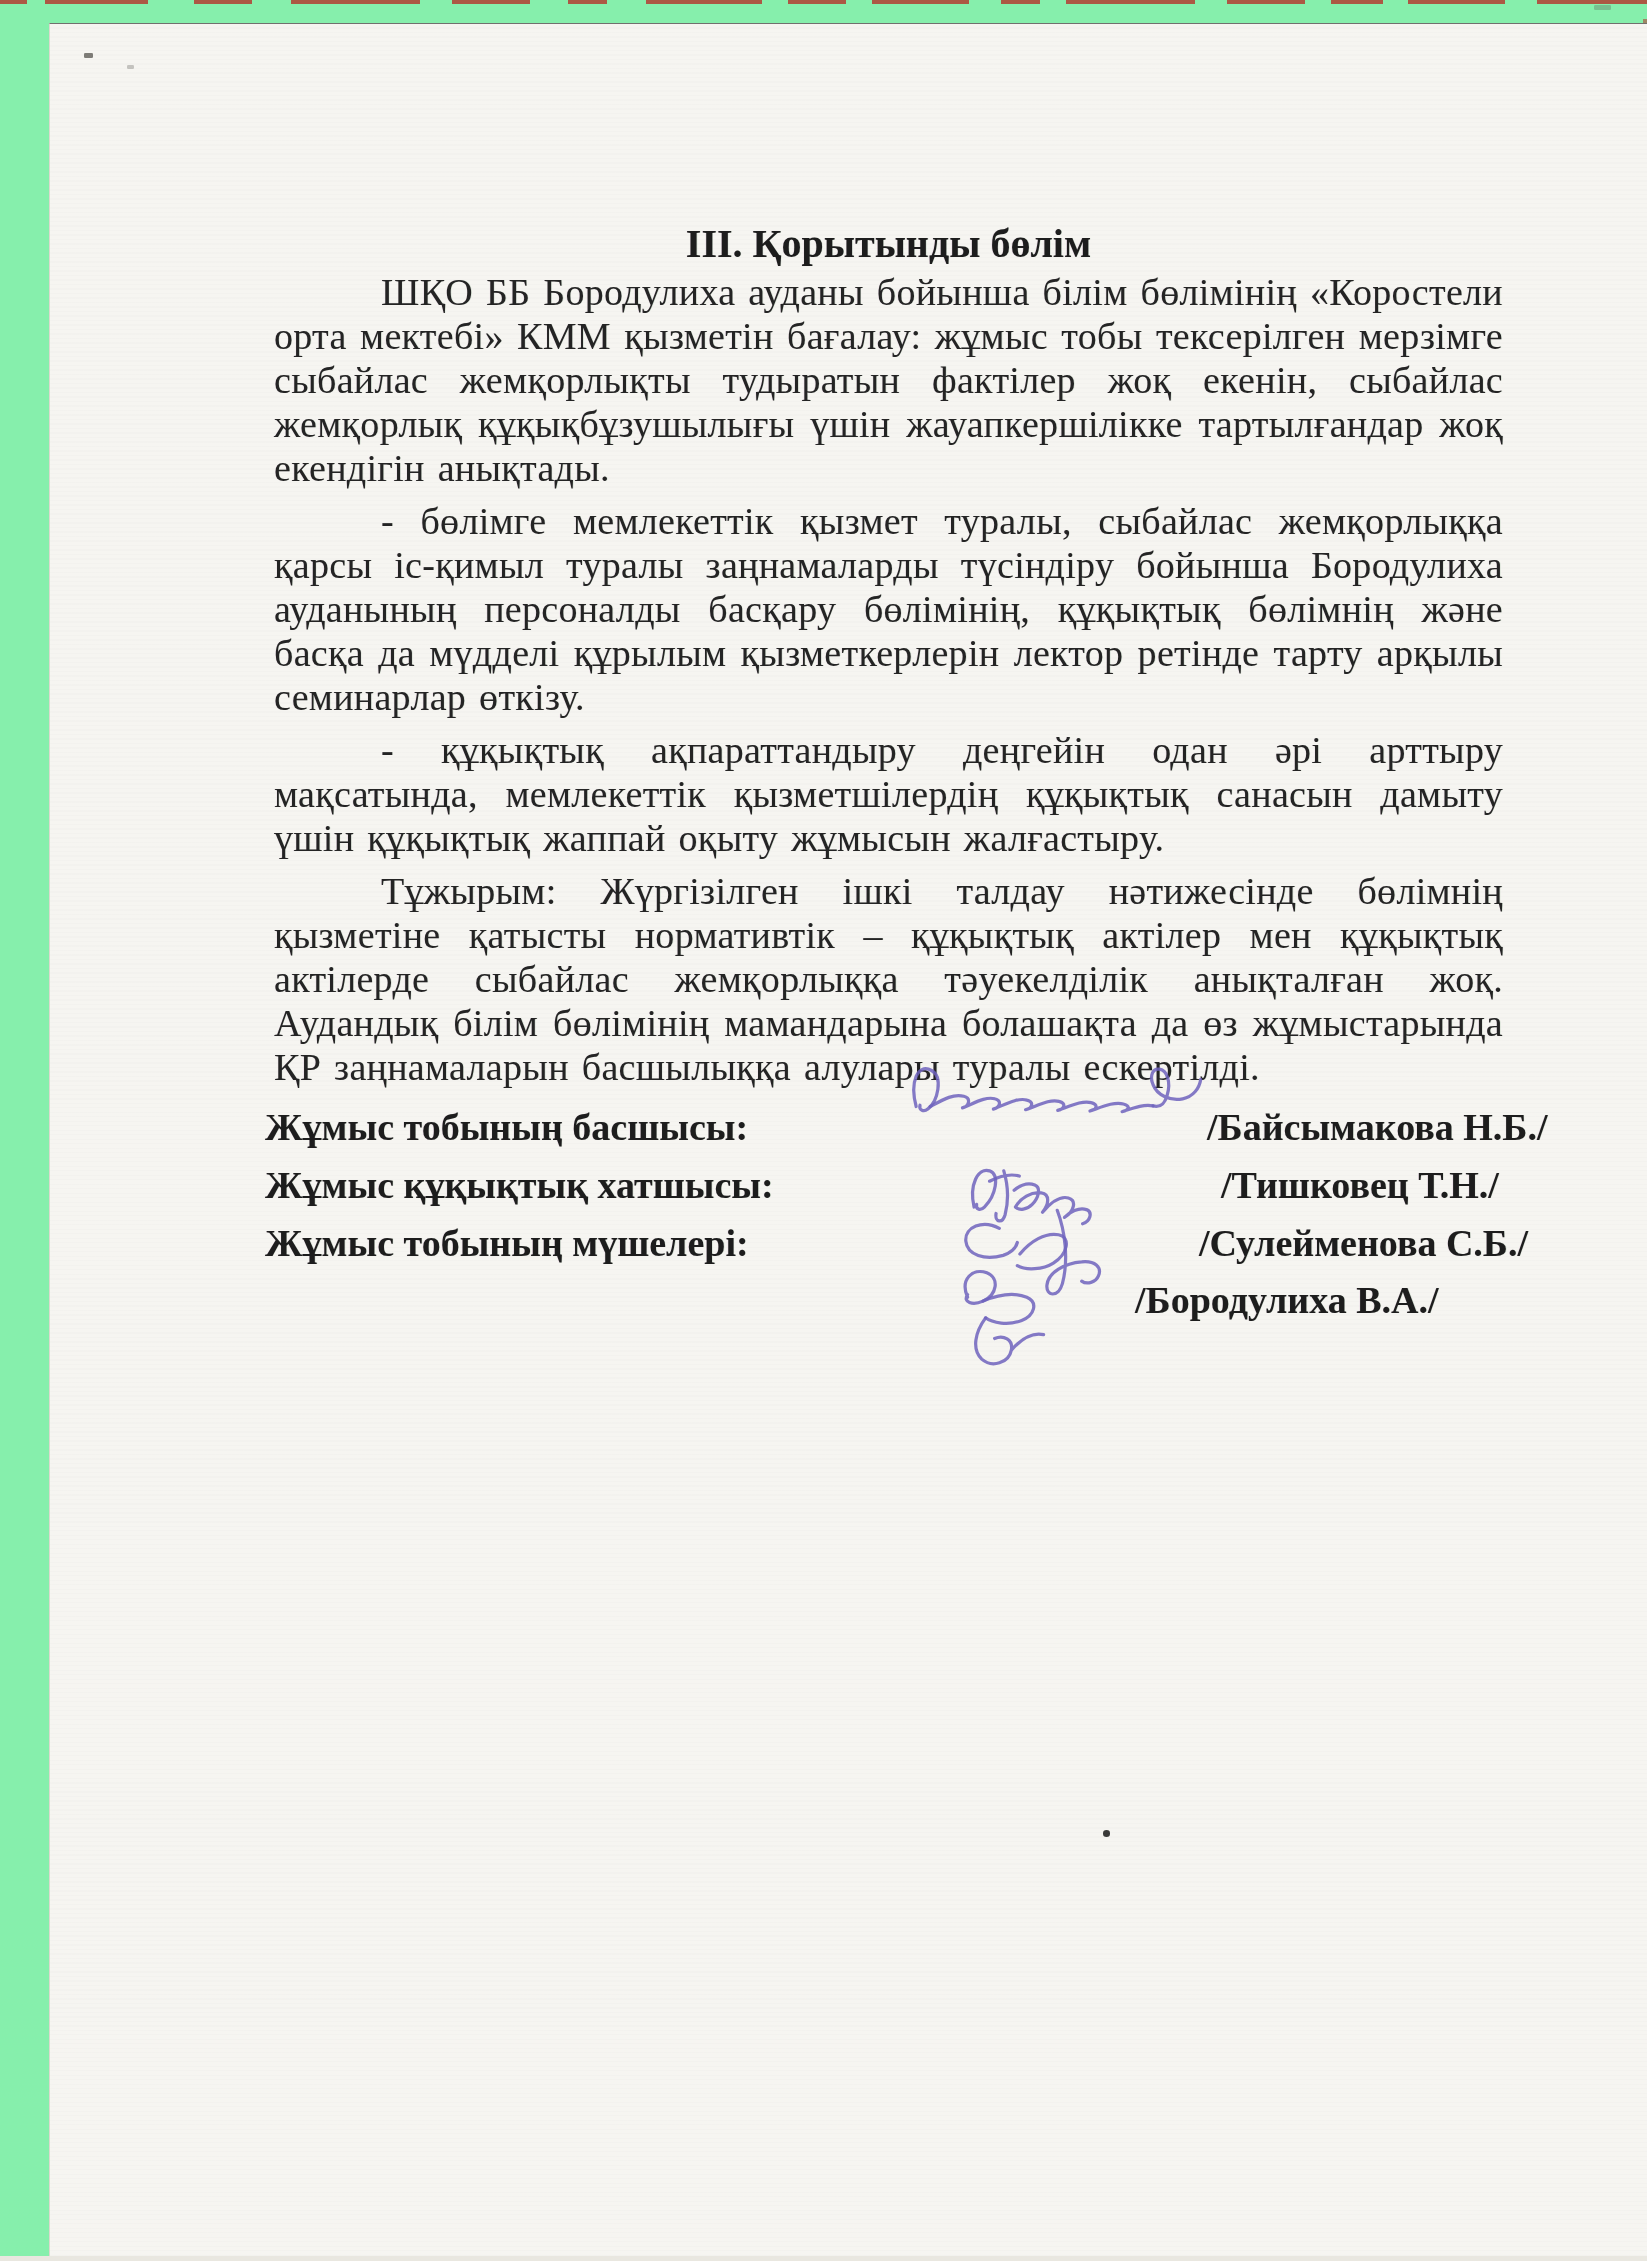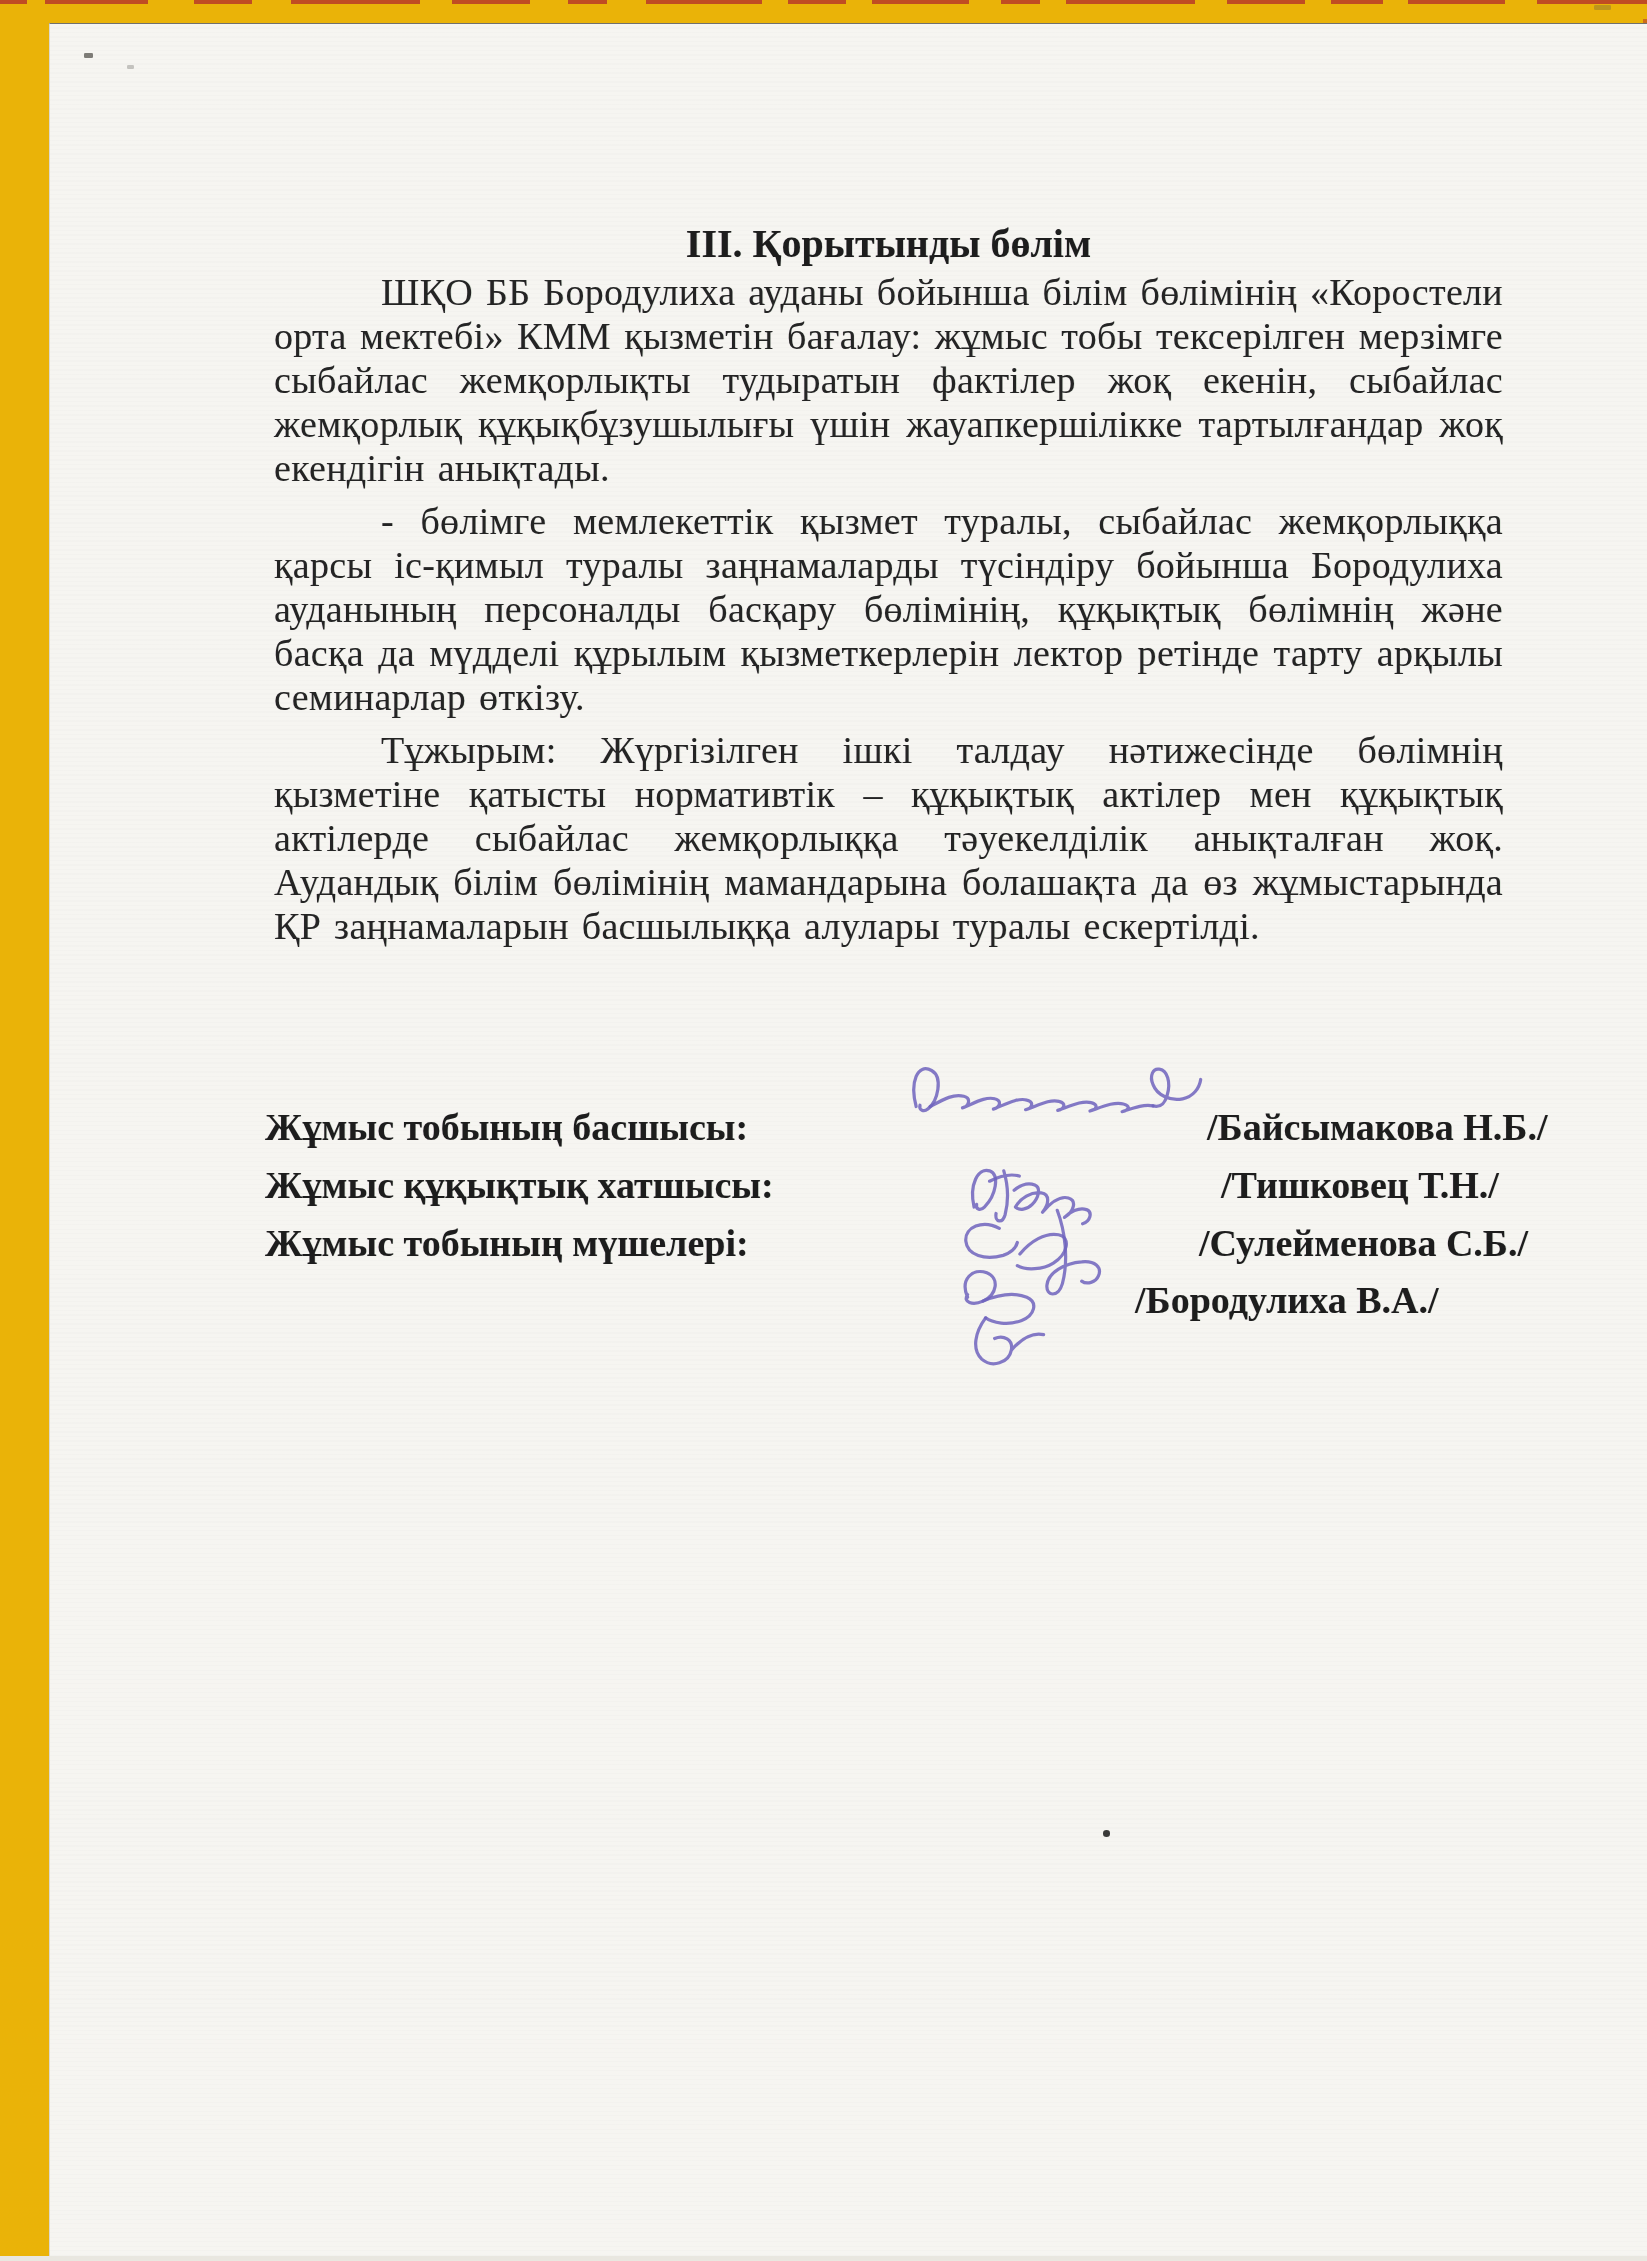--- a/index.html
+++ b/index.html
@@ -1,19 +1,19 @@
 <!DOCTYPE html>
 <html style="font-size:10.3px"><head>
 <meta charset="utf-8">
 <style>
   html,body{margin:0;padding:0;background:#e8e6df;}
   .canvas{
     position:relative;
     width:1647px;height:2261px;
-    background:#eab308;
+    background:#86efac;
     overflow:hidden;
     font-family:"Liberation Serif","DejaVu Serif",serif;
   }
   
   .paper{
     position:absolute;
     left:49px;top:23px;right:0;bottom:5.2px;
     background:
       repeating-linear-gradient(0deg, rgba(120,120,130,0.025) 0px, rgba(120,120,130,0.025) 1.3px, transparent 1.3px, transparent 4.5px),
       #f6f5f1;
@@ -80,20 +80,21 @@
   <div class="speck" style="left:84px;top:53px;width:9px;height:5.2px"></div>
   <div class="speck faint" style="left:127px;top:65px;width:6.5px;height:3.9px"></div>
   <div class="speck faint" style="left:1594px;top:5.2px;width:17px;height:5.2px"></div>
   <div class="ink-dot" style="left:1103px;top:1830px"></div>
 
   <div class="doc-title">III. Қорытынды бөлім</div>
 
   <div class="doc-body">
     <p>ШҚО ББ  Бородулиха ауданы бойынша білім бөлімінің «Коростели орта мектебі» КММ қызметін бағалау: жұмыс тобы тексерілген мерзімге сыбайлас жемқорлықты тудыратын фактілер жоқ екенін, сыбайлас жемқорлық құқықбұзушылығы үшін жауапкершілікке тартылғандар жоқ екендігін анықтады.</p>
     <p>- бөлімге мемлекеттік қызмет туралы, сыбайлас жемқорлыққа қарсы іс-қимыл туралы заңнамаларды түсіндіру бойынша Бородулиха ауданының персоналды басқару бөлімінің, құқықтық бөлімнің және басқа да мүдделі құрылым қызметкерлерін лектор ретінде тарту арқылы семинарлар өткізу.</p>
+    <p>- құқықтық ақпараттандыру деңгейін одан әрі арттыру мақсатында, мемлекеттік қызметшілердің құқықтық санасын дамыту үшін құқықтық жаппай оқыту жұмысын жалғастыру.</p>
     <p>Тұжырым: Жүргізілген ішкі талдау нәтижесінде бөлімнің қызметіне қатысты нормативтік – құқықтық актілер мен құқықтық актілерде сыбайлас жемқорлыққа тәуекелділік анықталған жоқ. Аудандық білім бөлімінің мамандарына болашақта да өз жұмыстарында ҚР заңнамаларын басшылыққа алулары туралы ескертілді.</p>
   </div>
 
   <div>
     <span class="sig-label" style="left:265px;top:1106px">Жұмыс тобының басшысы:</span>
     <span class="sig-name" style="left:1207px;top:1106px">/Байсымакова Н.Б./</span>
 
     <span class="sig-label" style="left:265px;top:1164px">Жұмыс құқықтық хатшысы:</span>
     <span class="sig-name" style="left:1221px;top:1164px">/Тишковец Т.Н./</span>
 

